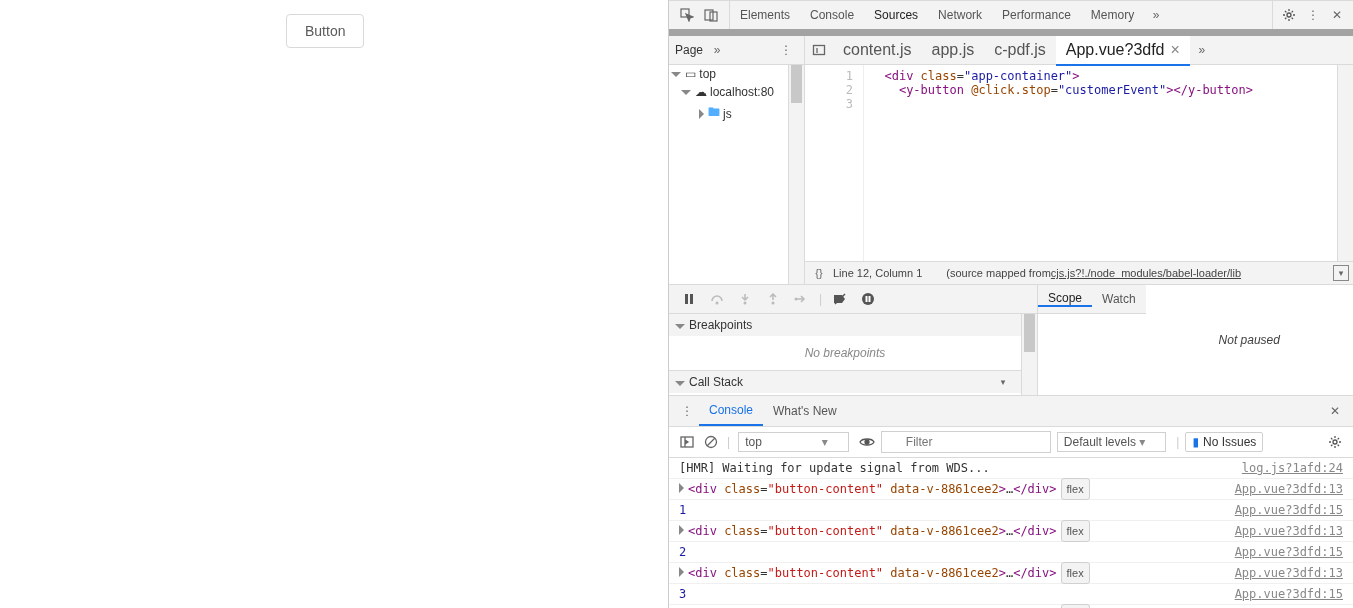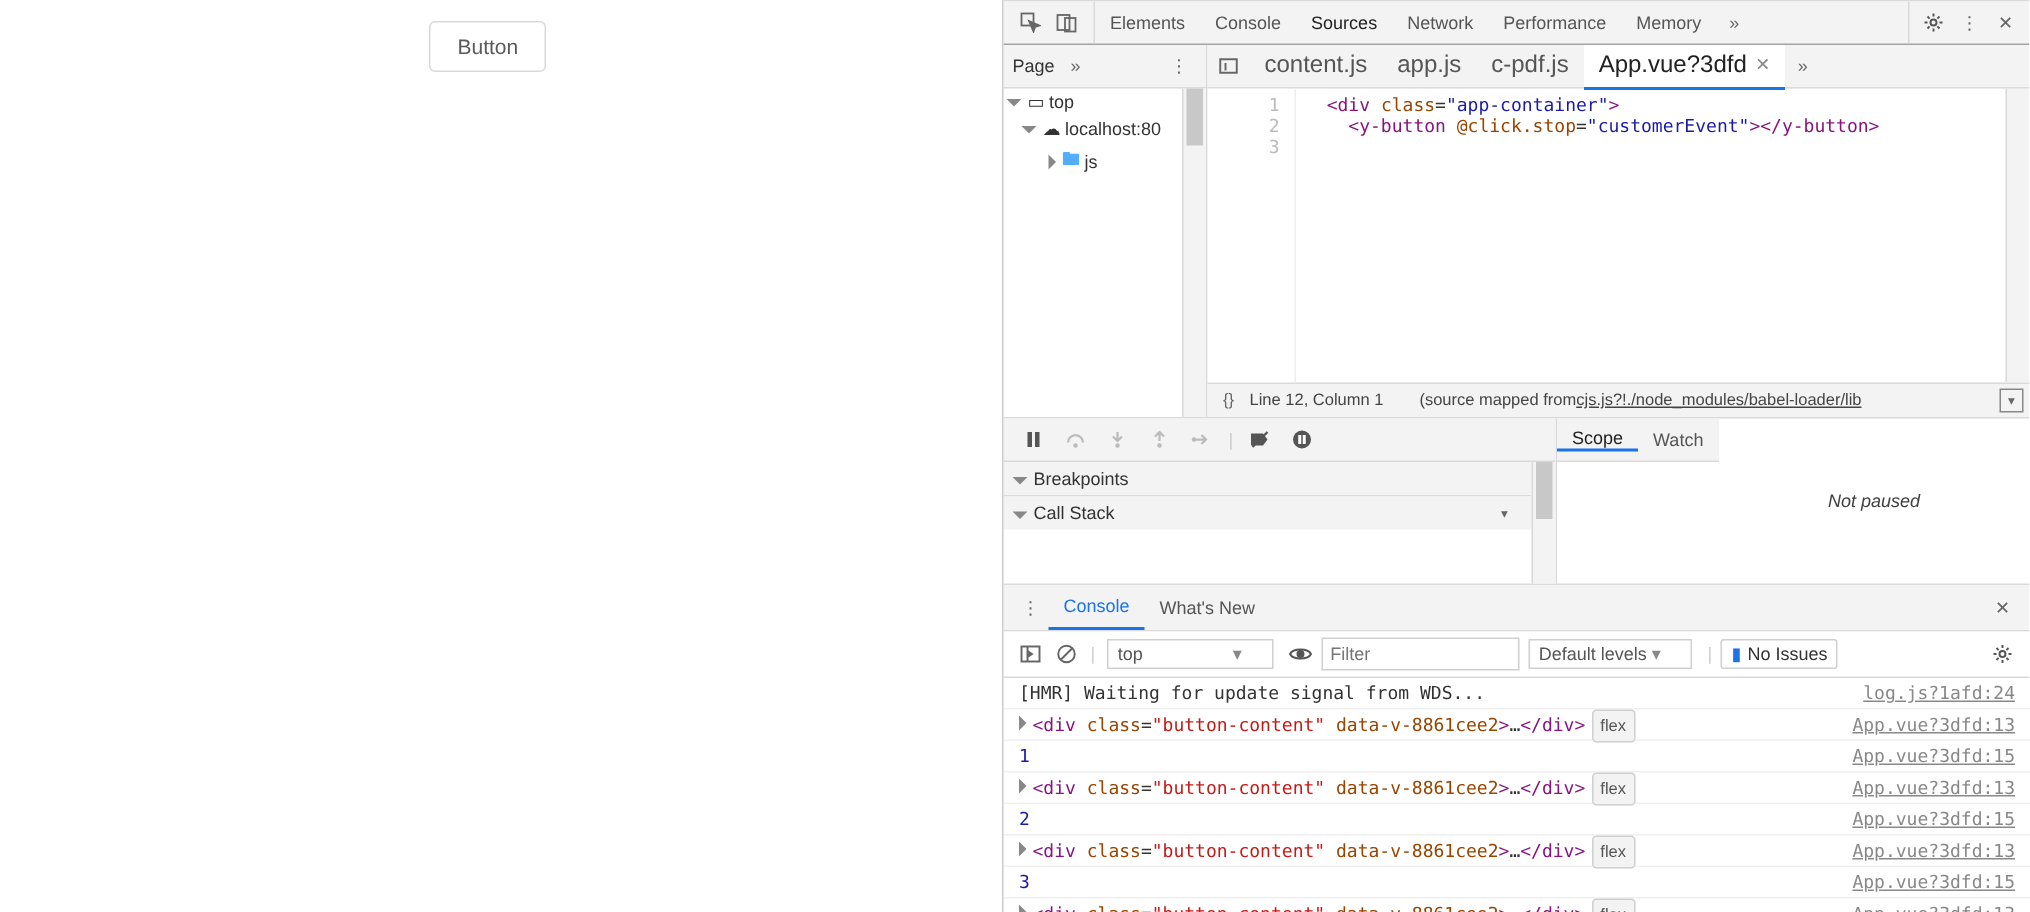--- a/index.html
+++ b/index.html
@@ -1,20 +1,20 @@
 <!DOCTYPE html>
 <html><head>
 <meta charset="utf-8">
 <style>
   html,body{margin:0;padding:0;font-family:"Segoe UI",Arial,sans-serif;font-size:12px;color:#333;background:#fff;overflow:hidden;width:1353px;height:608px}
   .root{display:flex;width:1353px;height:608px}
   .page{width:668px;border-right:1px solid #ccc;position:relative}
   .btn{position:absolute;left:286px;top:14px;border:1px solid #d9d9d9;border-radius:4px;padding:8px 18px;font-size:14px;color:#5a5a5a;background:#fff}
   .dt{flex:1;display:flex;flex-direction:column;border-top:1px solid #dadada}
-  .topbar{display:flex;align-items:center;height:28px;border-bottom:1px solid #a3a3a3;background:#f3f3f3}
+  .topbar{display:flex;align-items:center;height:28px;border-bottom:7px solid #a3a3a3;background:#f3f3f3}
   .topbar .lefticons{display:flex;align-items:center;padding:0 6px;border-right:1px solid #dadada;height:100%}
   .topbar .righticons{display:flex;align-items:center;margin-left:auto;padding:0 4px;height:100%;border-left:1px solid #dadada}
   .ico{width:16px;height:16px;display:inline-flex;align-items:center;justify-content:center;margin:0 4px;color:#666}
   .tabrow{display:flex;align-items:stretch;height:100%}
   .tab{padding:0 10px;display:flex;align-items:center;color:#555;font-size:12px}
   .tab.active{color:#222}
   .row2{display:flex;height:248px;border-bottom:1px solid #dadada}
   .pagepane{width:135px;border-right:1px solid #dadada;display:flex;flex-direction:column}
   .pagepane-hdr{display:flex;align-items:center;height:28px;border-bottom:1px solid #dadada;padding:0 6px;background:#f3f3f3;justify-content:space-between}
   .filetree{flex:1;font-size:12px;overflow:auto}
@@ -43,21 +43,21 @@
   .secbody{padding:10px;text-align:center;color:#888;font-style:italic}
   .dbgright{flex:1;display:flex;flex-direction:row}
   .scopetabs{height:28px;border-bottom:1px solid #dadada;display:flex;align-items:center;background:#f3f3f3}
   .scopetabs .tab.active{border-bottom:2px solid #1a73e8}
   .notpaused{flex:1;display:flex;align-items:center;justify-content:center;color:#404040;font-style:italic}
   .drawer{flex:1;display:flex;flex-direction:column;min-height:0}
   .drawertabs{height:30px;display:flex;align-items:center;padding:0 6px;border-bottom:1px solid #dadada;background:#f3f3f3}
   .drawertabs .tab.active{border-bottom:2px solid #1a73e8;color:#1a73e8}
   .consolebar{height:30px;display:flex;align-items:center;border-bottom:1px solid #dadada;padding:0 6px;background:#fff}
   .selbox{border:1px solid #d0d0d0;font-size:12px;color:#555;padding:2px 20px 2px 6px;margin:0 4px;background:#fff}
-  .filterin{border:1px solid #d0d0d0;font-size:12px;padding:3px 5px;width:120px}
+  .filterin{border:1px solid #d0d0d0;font-size:12px;padding:3px 24px;width:120px}
   .noissues{border:1px solid #d0d0d0;padding:2px 6px;display:flex;align-items:center;font-size:12px;color:#333;border-radius:2px}
   .msgs{flex:1;overflow:auto;font-family:Menlo,Consolas,monospace;font-size:12px}
   .msgrow{display:flex;padding:3px 10px;border-bottom:1px solid #f0f0f0;align-items:center}
   .msgrow .text{flex:1}
   .msgrow .src{color:#888;text-decoration:underline}
   .clsname{color:#c41a16}
   .dv{color:#994500}
   .flexbadge{border:1px solid #d0d0d0;border-radius:3px;padding:4px 5px;margin-left:4px;color:#555;font-family:"Segoe UI",Arial,sans-serif;font-size:11px;background:#f3f3f3}
   .tri{display:inline-block;width:0;height:0;border-top:5px solid transparent;border-bottom:5px solid transparent;border-left:5px solid #888;margin-right:4px}
   .tri.down{border-left:5px solid transparent;border-right:5px solid transparent;border-top:5px solid #888;border-bottom:0}
@@ -230,20 +230,21 @@
                 <rect x="7.5" y="4" width="2" height="6" fill="#fff"></rect>
               </svg>
           </span>
         </div>
         <div style="display:flex;flex:1;min-height:0">
           <div style="flex:1">
             <div class="section">
               <div class="sechdr">
                 <span><span class="tri down" style="margin-right:4px"></span><span>Breakpoints</span></span>
               </div>
+              <div class="secbody">No breakpoints</div>
             </div>
             <div class="section" style="border-bottom:0">
               <div class="sechdr">
                 <span><span class="tri down" style="margin-right:4px"></span><span>Call Stack</span></span>
                 <span class="ico" style="font-size:9px">▾</span>
               </div>
             </div>
           </div>
           <div class="scrollslot"></div>
         </div>

